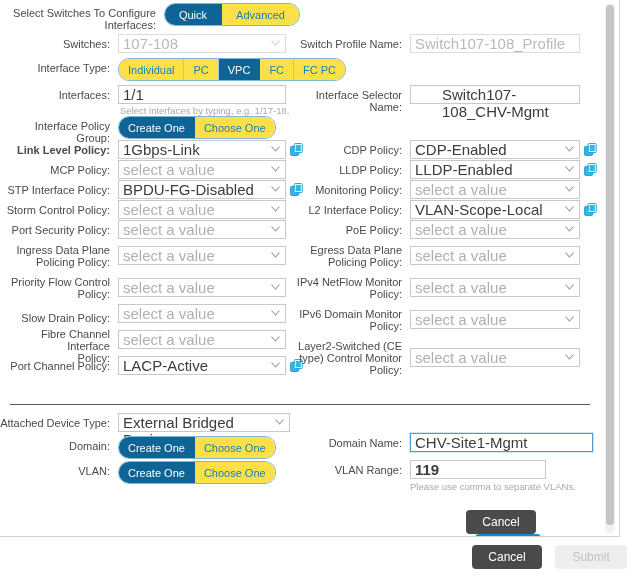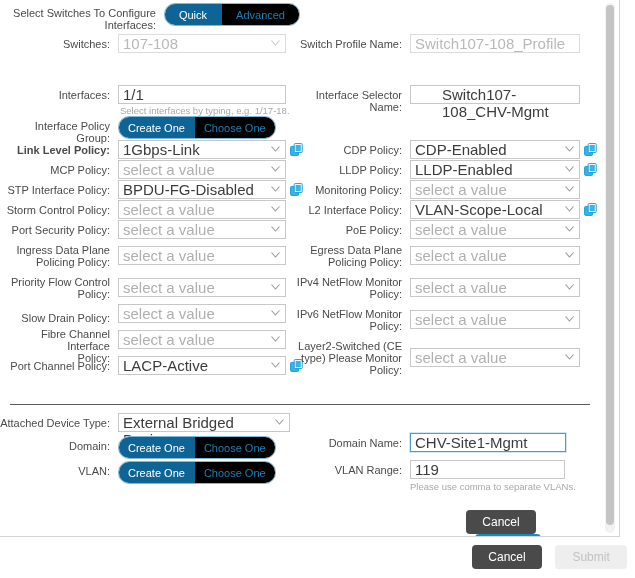--- a/index.html
+++ b/index.html
@@ -122,21 +122,21 @@
     overflow: hidden;
     height: 21px;
     background: #fff;
   }
   .pill .seg {
     display: flex;
     align-items: center;
     justify-content: center;
     font-size: 11px;
     color: #1a7fb5;
-    background: #000000;
+    background: #fde047;
     border-right: 1px solid #9ecbe4;
     padding: 0 9px;
     height: 100%;
     box-sizing: border-box;
     white-space: nowrap;
   }
   .pill .seg:last-child { border-right: none; }
   .pill .seg.active {
     background: #0f6496;
     color: #ffffff;
@@ -217,20 +217,32 @@
         </div>
       </div>
 
       <div class="row" style="left:292px; top:34px;">
         <div class="lbl" style="width:110px;">Switch Profile Name:</div>
         <div style="margin-left:8px;">
           <div class="field disabled" style="width:170px;">Switch107-108_Profile</div>
         </div>
       </div>
 
+      <div class="row" style="left:0; top:58px;">
+        <div class="lbl" style="width:110px;">Interface Type:</div>
+        <div style="margin-left:8px;">
+          <div class="pill">
+            <div class="seg">Individual</div>
+            <div class="seg">PC</div>
+            <div class="seg active">VPC</div>
+            <div class="seg">FC</div>
+            <div class="seg">FC PC</div>
+          </div>
+        </div>
+      </div>
 
       <div class="row" style="left:0; top:85px;">
         <div class="lbl" style="width:110px;">Interfaces:</div>
         <div style="margin-left:8px;">
           <div class="field" style="width:168px;">1/1</div>
         </div>
       </div>
       <div class="hint" style="left:120px; top:105px;">Select interfaces by typing, e.g. 1/17-18.</div>
 
       <div class="row" style="left:292px; top:85px;">
@@ -470,34 +482,34 @@
             <div class="selwrap" style="width: 170px; margin-left: 8px; margin-top: 6px;">
               <div class="field placeholder">select a value</div>
               <span class="caret">
                 <svg width="9" height="6" viewBox="0 0 9 6">
                   <path d="M0.5 0.5 L4.5 5 L8.5 0.5" fill="none" stroke="#9a9a9a" stroke-width="1.1"></path>
                 </svg>
               </span>
             </div>
           </div>
           <div class="row" style="left: 292px; top: 304px;">
-            <div class="lbl" style="width: 110px; margin-top: 0px;">IPv6 NetFlow Monitor
+            <div class="lbl" style="width: 110px; margin-top: 0px;">IPv6 Domain Monitor
 Policy:</div>
             <div class="selwrap" style="width: 170px; margin-left: 8px; margin-top: 6px;">
               <div class="field placeholder">select a value</div>
               <span class="caret">
                 <svg width="9" height="6" viewBox="0 0 9 6">
                   <path d="M0.5 0.5 L4.5 5 L8.5 0.5" fill="none" stroke="#9a9a9a" stroke-width="1.1"></path>
                 </svg>
               </span>
             </div>
           </div>
           <div class="row" style="left: 292px; top: 336px;">
             <div class="lbl" style="width: 110px; margin-top: 0px;">Layer2-Switched (CE
-type) Please Monitor
+type) Control Monitor
 Policy:</div>
             <div class="selwrap" style="width: 170px; margin-left: 8px; margin-top: 12px;">
               <div class="field placeholder">select a value</div>
               <span class="caret">
                 <svg width="9" height="6" viewBox="0 0 9 6">
                   <path d="M0.5 0.5 L4.5 5 L8.5 0.5" fill="none" stroke="#9a9a9a" stroke-width="1.1"></path>
                 </svg>
               </span>
             </div>
           </div>
@@ -533,28 +545,28 @@
           <div class="pill">
             <div class="seg active">Create One</div>
             <div class="seg">Choose One</div>
           </div>
         </div>
       </div>
 
       <div class="row" style="left:292px; top:433px;">
         <div class="lbl" style="width:110px;">Domain Name:</div>
         <div style="margin-left:8px;">
-          <div class="field focused" style="width:156px;">CHV-Site1-Mgmt</div>
+          <div class="field focused" style="width:183px;">CHV-Site1-Mgmt</div>
         </div>
       </div>
 
       <div class="row" style="left:292px; top:460px;">
         <div class="lbl" style="width:110px;">VLAN Range:</div>
         <div style="margin-left:8px;">
-          <div class="field" style="width:155px;">119</div>
+          <div class="field" style="width:136px;font-weight:bold;">119</div>
         </div>
       </div>
       <div class="hint" style="left:410px; top:481px;">Please use comma to separate VLANs.</div>
 
       <div style="position:absolute; left:466px; top:510px;">
         <button class="btn cancel">Cancel</button>
         <button class="btn save" style="margin-left:9px;">Save</button>
       </div>
 
     </div>

